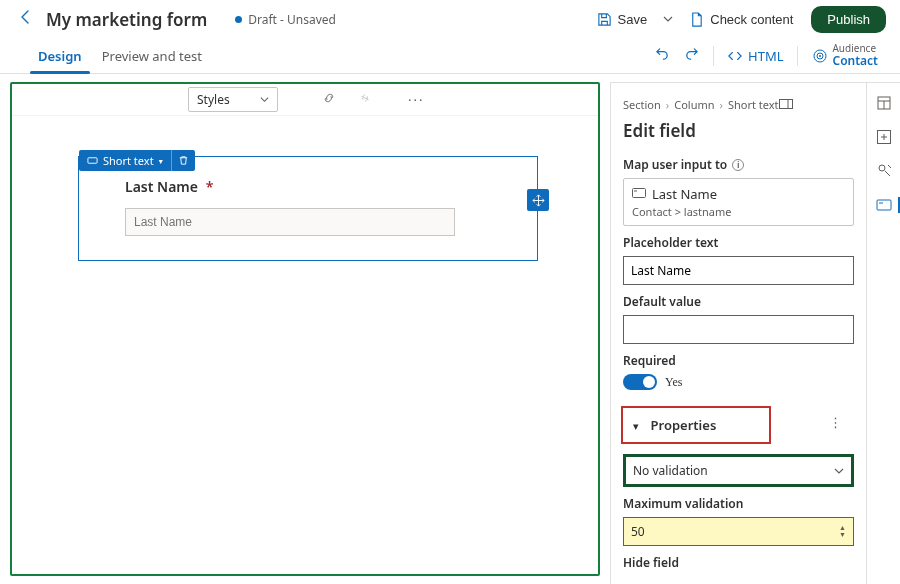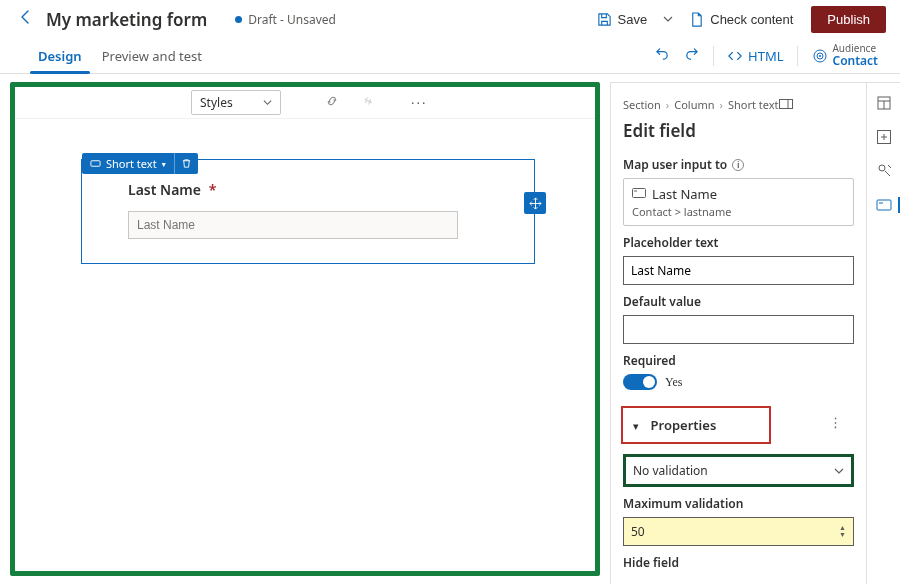--- a/index.html
+++ b/index.html
@@ -31,22 +31,22 @@
   }
   .hdr1-spacer { flex:1; }
   .hdr-btn {
     display:flex; align-items:center; gap:6px;
     padding:4px 10px; font-size:13px; color:#323130;
     background:transparent; border:none;
   }
   .hdr-btn svg { width:15px; height:15px; }
   .chev-split { padding:4px 6px; color:#323130;}
   .publish-btn {
-    background:#7f1d1d; color:#fff; border:none;
-    padding:6px 16px; font-size:13px; border-radius:2px; margin-left:8px;
+    background:#14532d; color:#fff; border:none;
+    padding:6px 16px; font-size:13px; border-radius:10px; margin-left:8px;
   }
   
   .hdr2 {
     display:flex; align-items:center; border-bottom:1px solid #e1dfdd;
     padding:0 4px; height:36px;
   }
   .tabs { display:flex; gap:0; padding-left:24px;}
   .tab {
     padding:8px 10px; font-size:13px; color:#605e5c; position:relative;
   }
@@ -64,21 +64,21 @@
   .aud-btn .t1{color:#605e5c;}
   .aud-btn .t2{font-weight:600;color:#0f6cbd;font-size:12px;}
   
   .body {
     display:flex; height:calc(584px - 38px - 36px);
   }
   .canvas-wrap{
     flex:1; padding:8px 10px; overflow:hidden;
   }
   .canvas{
-    border:5px solid #15803d; border-radius:2px; height:100%;
+    border:2px solid #15803d; border-radius:2px; height:100%;
     display:flex; flex-direction:column;
   }
   .canvas-toolbar{
     display:flex; align-items:center; gap:18px;
     padding:6px 0; border-bottom:1px solid #f3f2f1; height:32px;
     position:relative;
   }
   .styles-dd{
     margin-left:176px;
     border:1px solid #c8c6c4; border-radius:2px;

